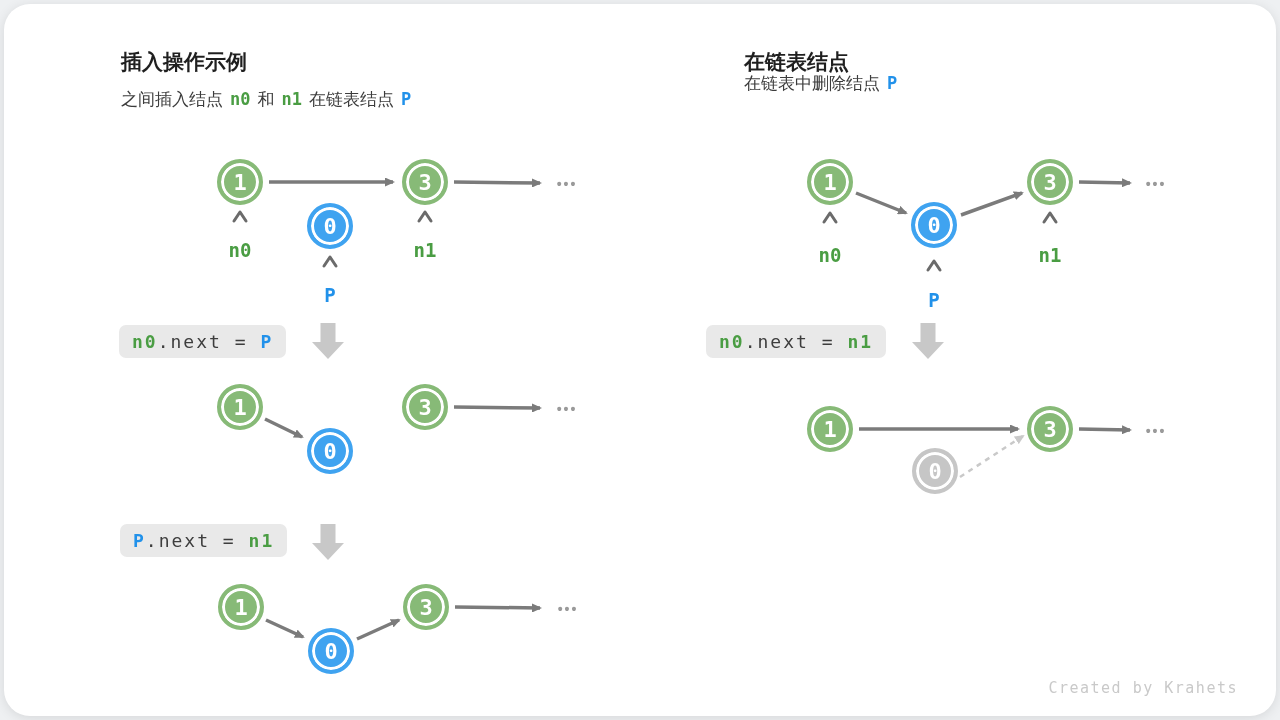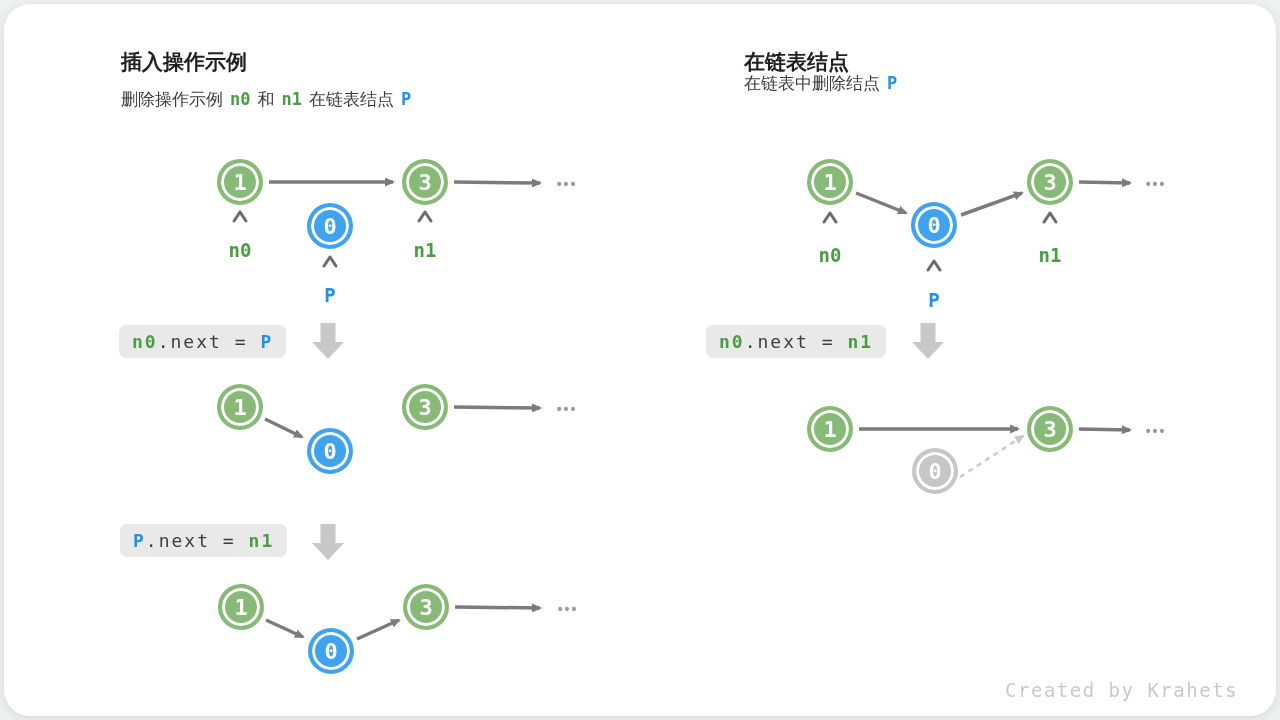--- a/index.html
+++ b/index.html
@@ -34,21 +34,21 @@
 
   .code { position:absolute; height:33px; display:flex; align-items:center;
           background:#e9e9e9; border-radius:7px; padding:0 13px;
           font-family:"DejaVu Sans Mono","Liberation Mono",monospace;
           font-size:18px; letter-spacing:2px; color:#3d3d3d; white-space:pre; }
   .code .cg { color:#4a9d43; font-weight:bold; }
   .code .cb { color:#2191ea; font-weight:bold; }
 
   .credit { position:absolute; right:38px; top:675px;
             font-family:"DejaVu Sans Mono","Liberation Mono",monospace;
-            font-size:19px; letter-spacing:1.5px; color:#c9c9c9; }
+            font-size:15px; letter-spacing:1.5px; color:#c9c9c9; }
 
   svg.overlay { position:absolute; inset:0; pointer-events:none; }
 </style>
 </head>
 <body>
 
 <div class="card">
 
   <svg class="overlay" width="1280" height="720" viewBox="0 0 1280 720">
     <defs>
@@ -85,21 +85,21 @@
     <polyline points="1040,218 1046,209 1052,218" fill="none" stroke="#6b6b6b" stroke-width="3" stroke-linecap="round" stroke-linejoin="round"></polyline>
     <polyline points="924,266 930,257 936,266" fill="none" stroke="#6b6b6b" stroke-width="3" stroke-linecap="round" stroke-linejoin="round"></polyline>
 
     <polygon points="316.5,319 331.5,319 331.5,338 340,338 324,355 308,338 316.5,338" fill="#c8c8c8"></polygon>
     <polygon points="316.5,520 331.5,520 331.5,539 340,539 324,556 308,539 316.5,539" fill="#c8c8c8"></polygon>
     <polygon points="916.5,319 931.5,319 931.5,338 940,338 924,355 908,338 916.5,338" fill="#c8c8c8"></polygon>
   </svg>
 
   <div>
     <div class="panel-title" style="left:117px; top:44px;">插入操作示例</div>
-    <div class="panel-sub" style="left:117px; top:84px;"><span>删除操作示例</span><span class="tok tok-g">n0</span><span>和</span><span class="tok tok-g">n1</span><span>在链表结点</span><span class="tok tok-b">P</span></div>
+    <div class="panel-sub" style="left:117px; top:84px;"><span>之间插入结点</span><span class="tok tok-g">n0</span><span>和</span><span class="tok tok-g">n1</span><span>在链表结点</span><span class="tok tok-b">P</span></div>
 
     <div class="node node-green" style="left:236px; top:178px;">1</div>
     <div class="node node-blue" style="left:326px; top:222px;">0</div>
     <div class="node node-green" style="left:421px; top:178px;">3</div>
     <div class="dots" style="left:563px; top:180px;">•••</div>
     <div class="ref ref-g" style="left:236px; top:246px;">n0</div>
     <div class="ref ref-g" style="left:421px; top:246px;">n1</div>
     <div class="ref ref-b" style="left:326px; top:291px;">P</div>
 
     <div class="code" style="left:115px; top:321px;"><span class="cg">n0</span><span>.next = </span><span class="cb">P</span></div>

